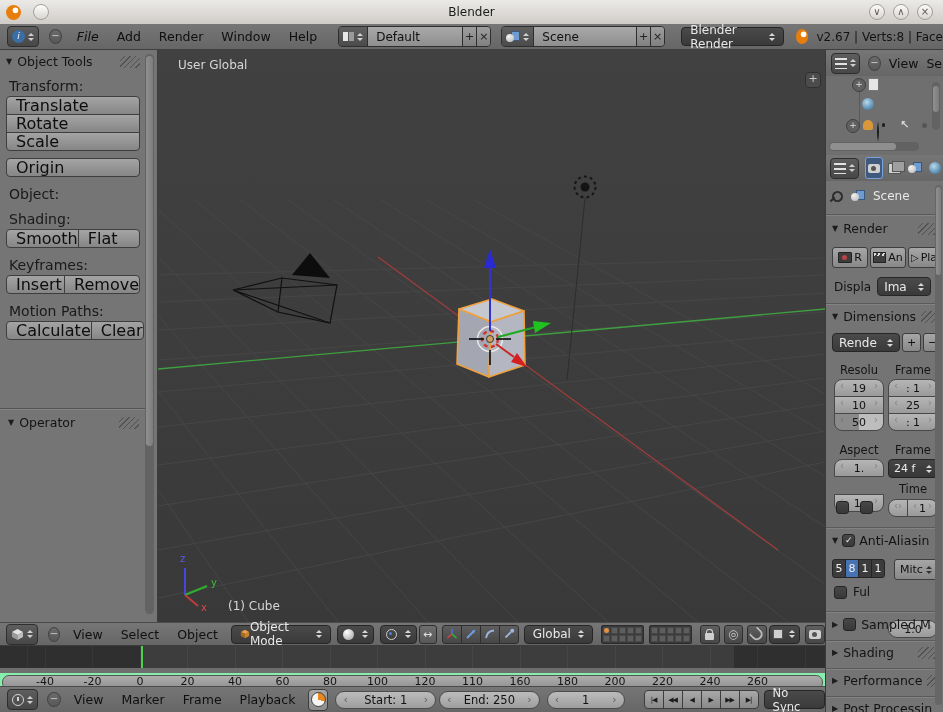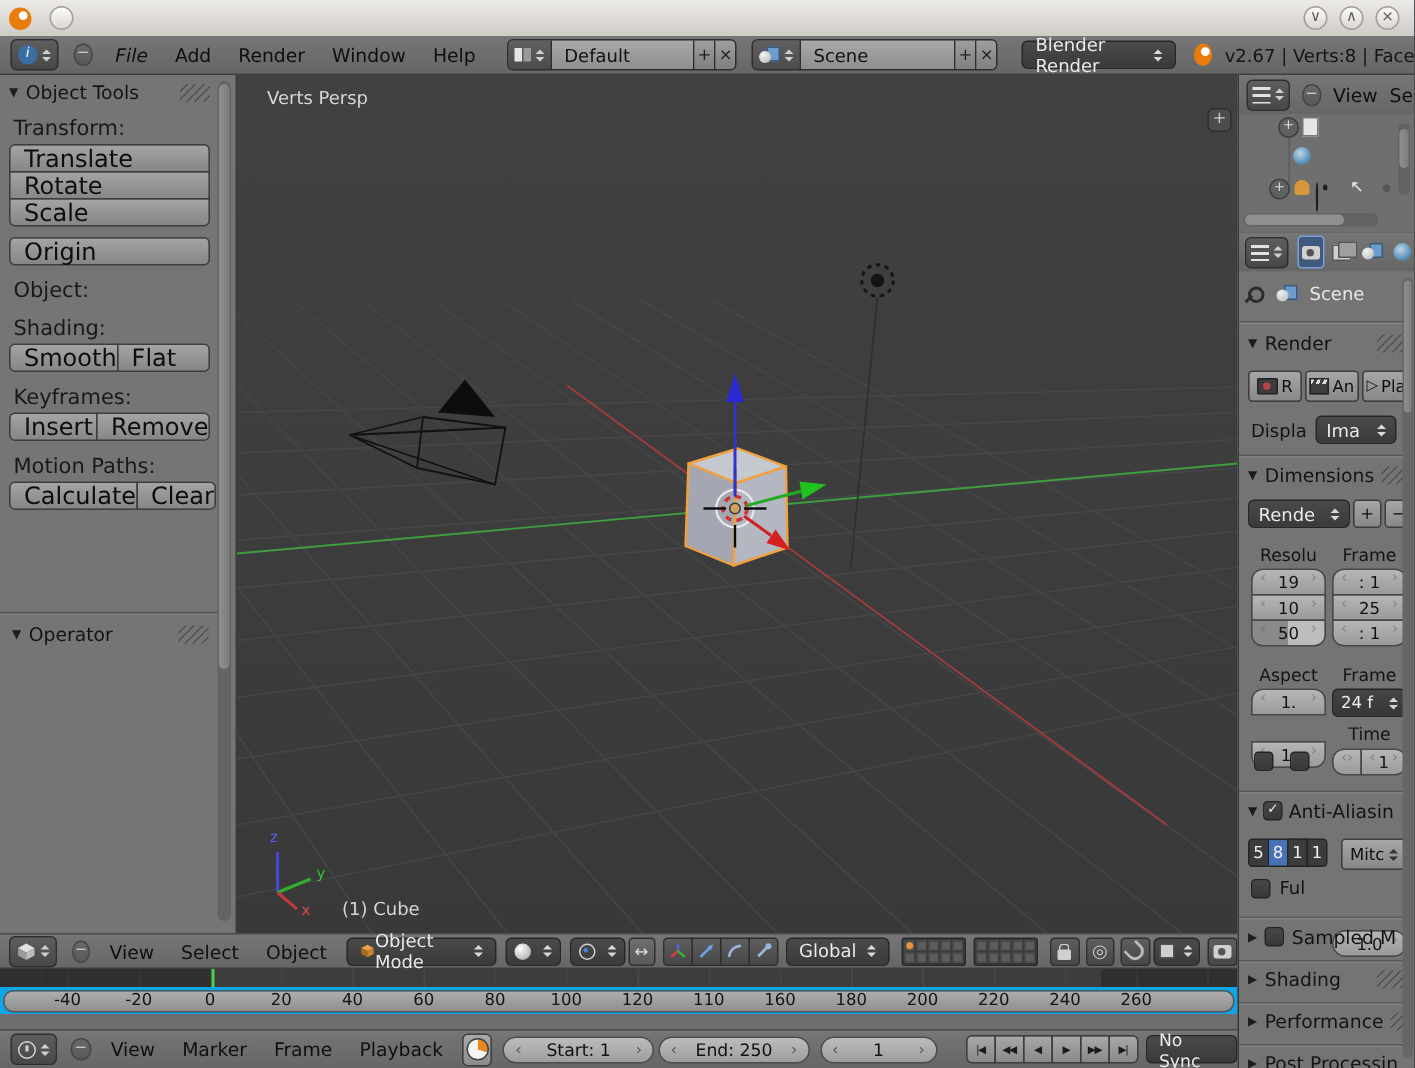--- a/index.html
+++ b/index.html
@@ -97,21 +97,21 @@
   .camico{width:12px;height:9px;background:#d0d0d0;border-radius:2px;position:relative;}
   .camico::after{content:"";position:absolute;left:3.5px;top:2px;width:5px;height:5px;border-radius:50%;background:#555;}
 
   
   .timeline{position:absolute;left:0;top:646px;width:825px;height:66px;background:#6e6e6e;}
   .tl-track{position:absolute;left:0;top:0;width:825px;height:22px;background:#3d3d3d;
     background-image:repeating-linear-gradient(90deg,#474747 0 1px,transparent 1px 47.5px);
     background-position:45px 0;}
   .tl-shade{position:absolute;top:0;height:22px;background:rgba(0,0,0,.22);}
   .tl-cursor{position:absolute;top:0;height:22px;width:2px;background:#4ad24a;}
-  .tl-ruler{position:absolute;left:0;top:12px;width:825px;height:18px;background:#0ea5e9;}
+  .tl-ruler{position:absolute;left:0;top:27px;width:825px;height:18px;background:#86efac;}
   .tl-band{position:absolute;left:2px;right:2px;top:2px;height:13px;border-radius:7px;
     background:linear-gradient(#aeaeae,#8f8f8f);border:1px solid #565656;}
   .tick{position:absolute;top:2px;transform:translateX(-50%);font-size:11px;color:#141414;}
   .tl-header{position:absolute;left:0;top:40px;width:825px;height:26px;border-top:1px solid #4a4a4a;box-sizing:border-box;}
   .clockico{width:12px;height:12px;border-radius:50%;border:1.5px solid #d4d4d4;box-sizing:border-box;position:relative;}
   .clockico::after{content:"";position:absolute;left:4px;top:2px;width:1.5px;height:4px;background:#d4d4d4;}
   .clockbtn{width:20px;height:20px;border-radius:4px;background:linear-gradient(#a8a8a8,#8c8c8c);
     border:1px solid #3e3e3e;display:flex;align-items:center;justify-content:center;}
   .clockpie{width:13px;height:13px;border-radius:50%;background:conic-gradient(#e8871e 0 110deg,#f4f4f4 110deg 360deg);border:1px solid #444;}
   .pillfield{height:18px;border-radius:9px;background:linear-gradient(#bcbcbc,#9e9e9e);border:1px solid #4c4c4c;
@@ -184,20 +184,21 @@
     background:repeating-linear-gradient(115deg,#ddd 0 2px,#3f3f3f 2px 4px);}
 </style>
 </head>
 <body>
 
 <div class="app">
 
   <div class="titlebar">
     <span class="blogo"></span>
     <span class="tbcircle"></span>
+    <div class="tbtitle">Blender</div>
     <div class="tbctrls">
       <span class="tbbtn">∨</span>
       <span class="tbbtn">∧</span>
       <span class="tbbtn">×</span>
     </div>
   </div>
 
   <div class="hbar" style="position:absolute;left:0;top:24px;width:943px;height:26px;border-bottom:1px solid #3f3f3f;box-sizing:border-box;">
     <div class="etype" style="margin-left:7px;">
       <span style="width:13px;height:13px;border-radius:50%;background:#3a6ea5;color:#fff;font-size:9px;line-height:13px;text-align:center;font-style:italic;">i</span>
@@ -371,21 +372,21 @@
         <line x1="338" y1="294" x2="356" y2="307" stroke="#cc2222" stroke-width="2"></line>
         <polygon points="369,317 353,312 359,303" fill="#d42020"></polygon>
       </g>
 
       <g stroke-width="2">
         <line x1="27" y1="545" x2="27" y2="518" stroke="#4646d8"></line>
         <line x1="27" y1="545" x2="49" y2="536" stroke="#2fae2f"></line>
         <line x1="27" y1="545" x2="40" y2="556" stroke="#c03a3a"></line>
       </g>
     </svg>
-    <span class="vp-label" style="left:20px;top:8px;">Verts Persp</span>
+    <span class="vp-label" style="left:20px;top:8px;">User Global</span>
     <span class="vp-label" style="left:70px;top:549px;">(1) Cube</span>
     <span class="axis-lbl" style="left:22px;top:503px;color:#5a5ae8;">z</span>
     <span class="axis-lbl" style="left:53px;top:527px;color:#35c235;">y</span>
     <span class="axis-lbl" style="left:43px;top:552px;color:#d84a4a;">x</span>
     <span class="expandbtn">+</span>
   </div>
 
   <div class="hbar v3dheader">
     <div class="etype" style="margin-left:6px;">
       <svg width="13" height="13" viewBox="0 0 13 13">

